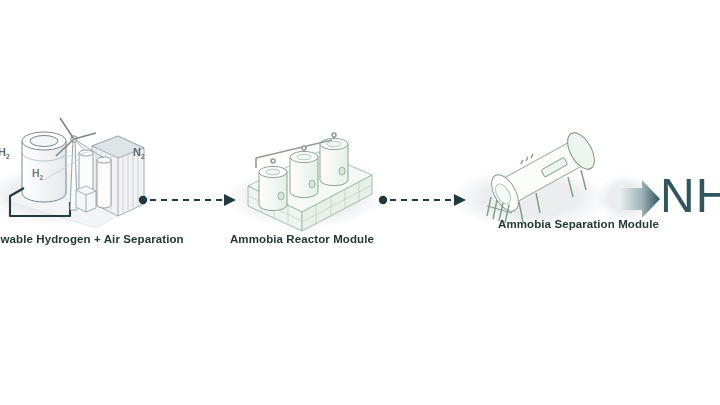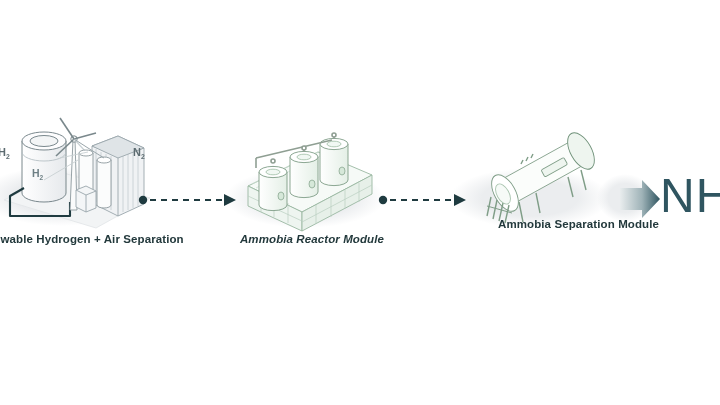--- a/index.html
+++ b/index.html
@@ -218,21 +218,21 @@
   <div class="sublabel" style="left:32px;top:167px;color:#6d7f84;font-size:10.5px;">
     <span>H</span><span class="sub">2</span>
   </div>
 
   <div class="sublabel" style="left:133px;top:146px;">
     <span>N</span><span class="sub">2</span>
   </div>
 
   <div class="label" style="left:-6px;top:233px;width:175px;">ewable Hydrogen + Air Separation</div>
 
-  <div class="label" style="left:232px;top:233px;width:160px;font-style:italic;">Ammobia Reactor Module</div>
+  <div class="label" style="left:222px;top:233px;width:160px;">Ammobia Reactor Module</div>
 
   <div class="label" style="left:452px;top:218px;width:165px;margin-left:44px;">Ammobia Separation Module</div>
 
   <div class="nh3">
     <span>NH</span><span class="sub"></span>
   </div>
 
 </div>
 
 </body></html>

